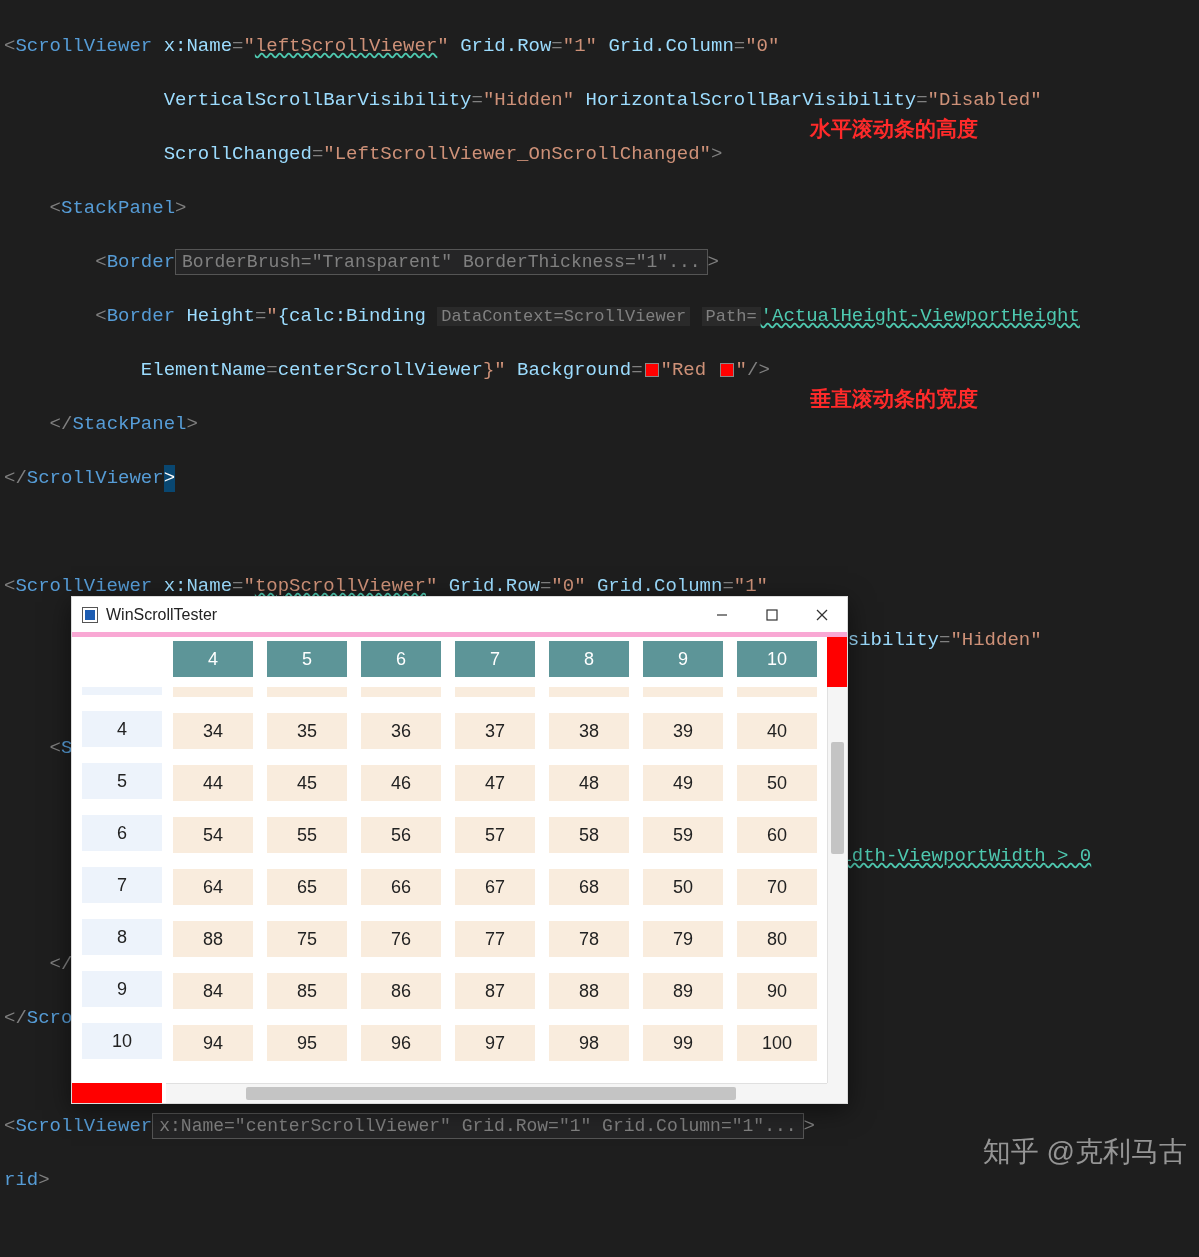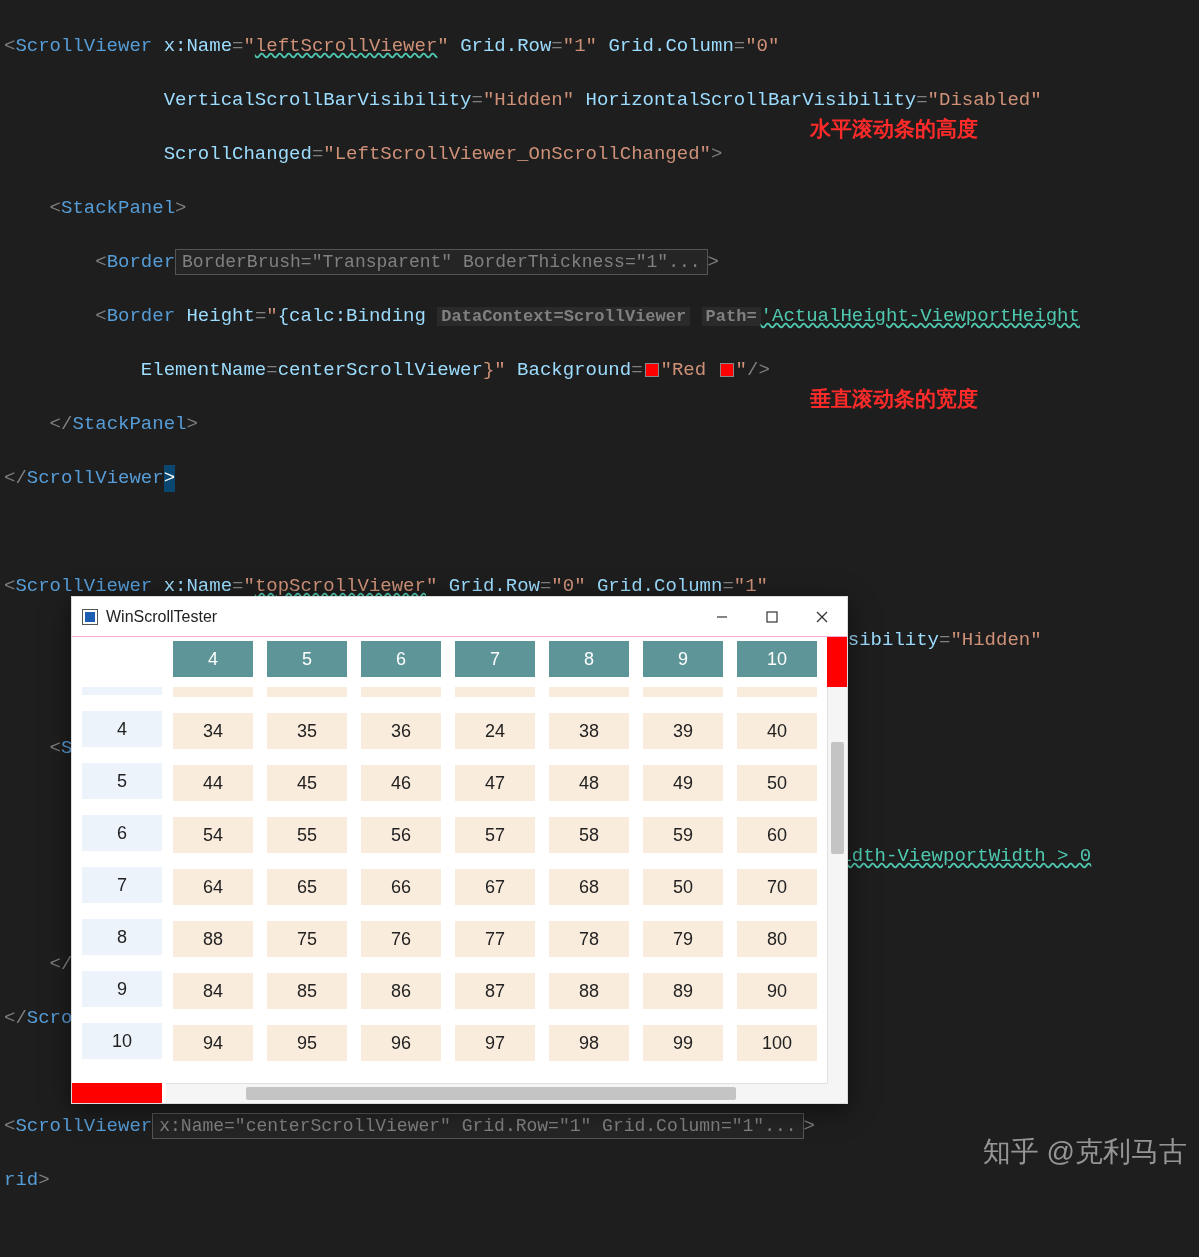--- a/index.html
+++ b/index.html
@@ -32,21 +32,20 @@
     padding: 0 6px;
     font-size: 18px;
     display: inline-block;
     line-height: 24px;
   }
   .param {
     background: #2a2a2a;
     color: #808080;
     padding: 0 4px;
     font-size: 17px;
-    font-weight: bold;
   }
   .swatch {
     display: inline-block;
     width: 14px; height: 14px;
     background: #ff0000;
     border: 1px solid #888;
     vertical-align: middle;
     margin: 0 2px;
   }
   .anno-red {
@@ -66,21 +65,21 @@
     background: #fff;
     border: 1px solid #dcdcdc;
     box-shadow: 0 6px 24px rgba(0,0,0,.5);
     font-family: "Segoe UI", Tahoma, sans-serif;
     color: #222;
   }
   .titlebar {
     height: 40px;
     display: flex;
     align-items: center;
-    border-bottom: 1px solid #f9a8d4;
+    border-bottom: 5px solid #f9a8d4;
     background: #fff;
   }
   .app-icon {
     width: 16px; height: 16px;
     margin: 0 8px 0 10px;
     border: 1px solid #555;
     box-shadow: inset 0 0 0 2px #fff;
     background: #1d5db2;
   }
   .title-text { flex: 1; font-size: 16px; }
@@ -253,21 +252,21 @@
           <div class="cell"></div>
           <div class="cell"></div>
           <div class="cell"></div>
           <div class="cell"></div>
           <div class="cell"></div>
         </div>
         <div class="row">
           <div class="cell">34</div>
           <div class="cell">35</div>
           <div class="cell">36</div>
-          <div class="cell">24</div>
+          <div class="cell">37</div>
           <div class="cell">38</div>
           <div class="cell">39</div>
           <div class="cell">40</div>
         </div>
         <div class="row">
           <div class="cell">44</div>
           <div class="cell">45</div>
           <div class="cell">46</div>
           <div class="cell">47</div>
           <div class="cell">48</div>

